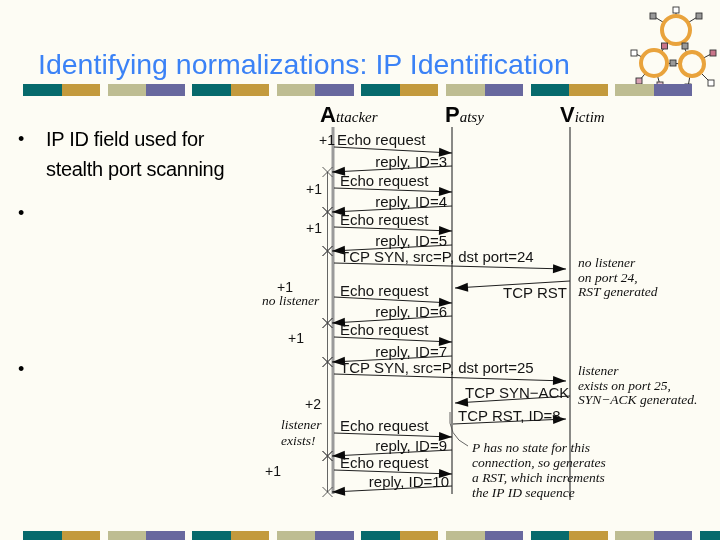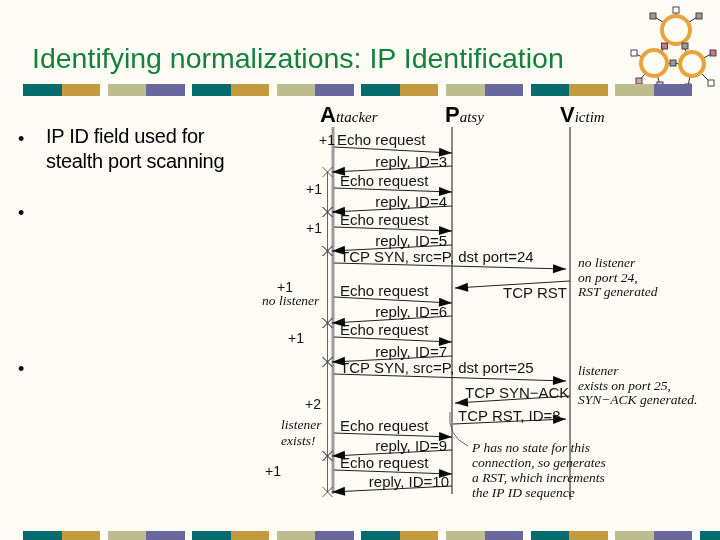--- a/index.html
+++ b/index.html
@@ -1,31 +1,31 @@
 <!DOCTYPE html>
 <html><head>
 <meta charset="utf-8">
 <style>
   html,body{margin:0;padding:0;}
   .slide{
     position:relative;width:720px;height:540px;overflow:hidden;
     background:#fdfcf4;font-family:"Liberation Sans",sans-serif;
   }
   .title{
-    position:absolute;left:30px;top:42px;margin:2px;
+    position:absolute;left:30px;top:42px;margin:8px;
     font-size:28.5px;font-weight:400;letter-spacing:0px;
-    color:#15803d;white-space:nowrap;line-height:1;
+    color:#3b82f6;white-space:nowrap;line-height:1;
   }
   .logo{position:absolute;left:624px;top:0px;width:94px;height:94px;}
   .bar{position:absolute;left:0;top:0;width:720px;}
   .bar .seg{position:absolute;}
   .bullets{position:absolute;left:0;top:0;}
   .bullet{position:absolute;left:18px;width:250px;display:flex;color:#000;}
   .bullet .marker{width:28px;font-size:18px;line-height:30px;flex:none;}
-  .bullet .btext{font-size:20px;line-height:25px;white-space:pre-line;letter-spacing:-0.3px;}
+  .bullet .btext{font-size:20px;line-height:30px;white-space:pre-line;letter-spacing:-0.3px;}
   .b1{top:124px}.b2{top:198px}.b3{top:354px}
   #diagram{position:absolute;left:0;top:0;pointer-events:none;}
   .d-msg{font-family:"Liberation Sans",sans-serif;font-size:15px;fill:#141414;}
   .d-plus{font-family:"Liberation Sans",sans-serif;font-size:14px;fill:#141414;}
   .d-note{font-family:"Liberation Serif",serif;font-style:italic;font-size:13.5px;fill:#101010;}
   .d-init{font-family:"Liberation Sans",sans-serif;font-weight:bold;font-size:22px;fill:#050505;}
   .d-rest{font-family:"Liberation Serif",serif;font-style:italic;font-size:15px;fill:#050505;}
   .page-number{position:absolute;left:726px;top:517px;font-size:11px;color:#8f8f8f;}
 </style>
 </head>

